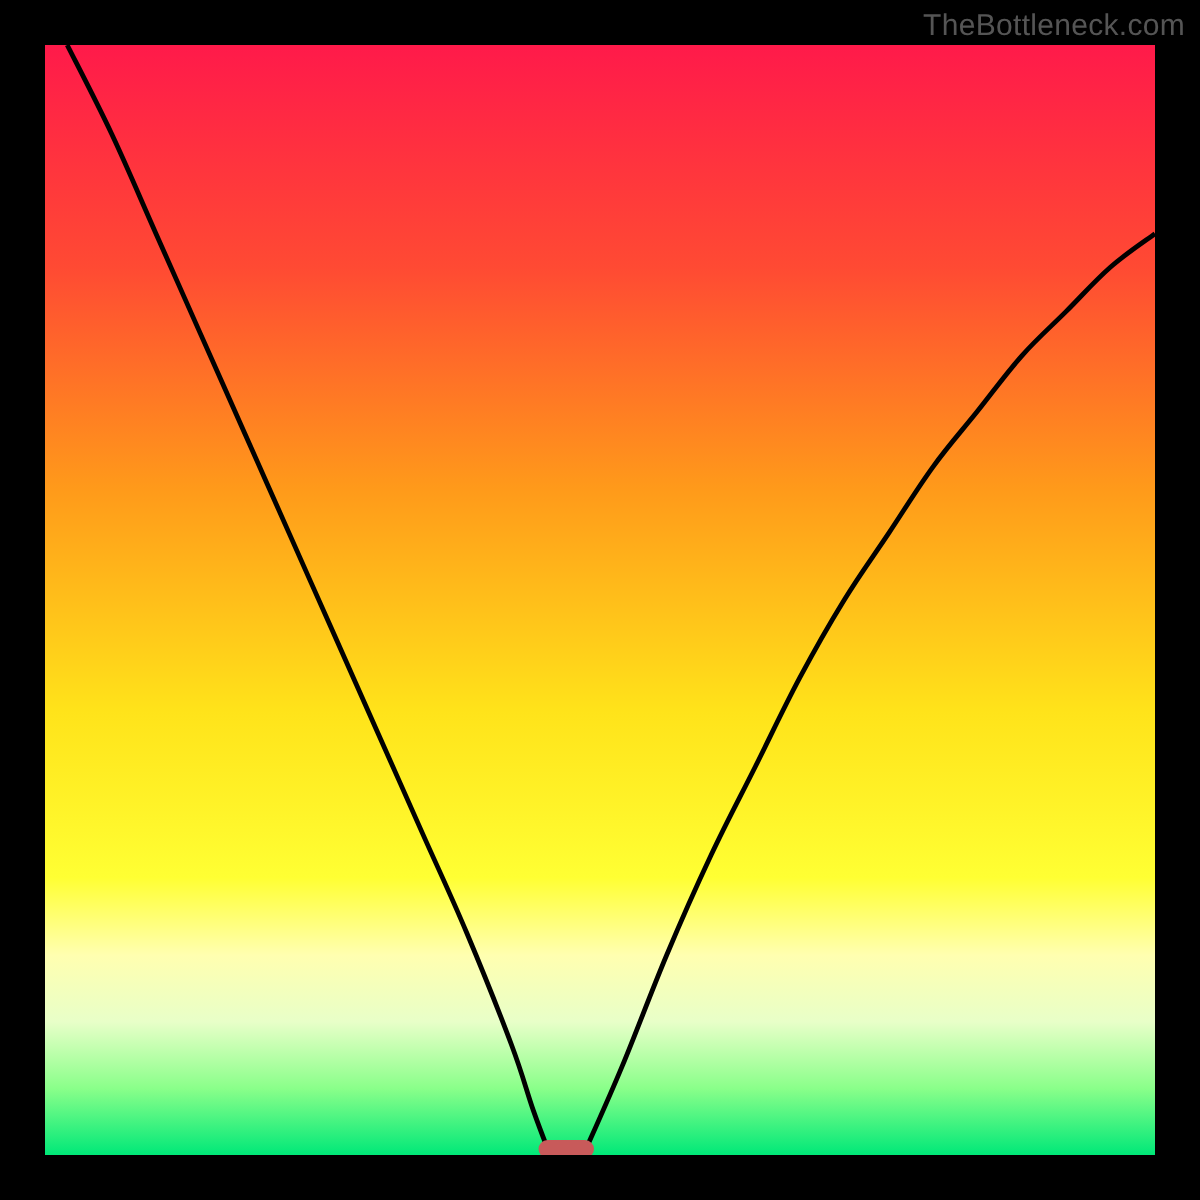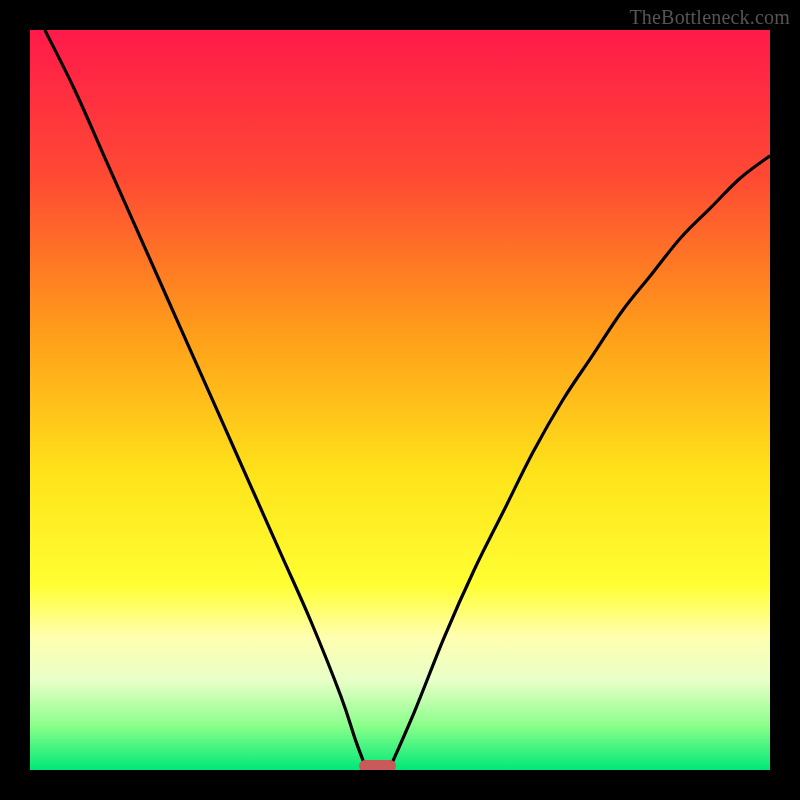--- a/index.html
+++ b/index.html
@@ -11,21 +11,20 @@
     position: relative;
     font-family: Arial, sans-serif;
   }
   .frame {
     position: absolute;
     top: 0;
     left: 0;
     width: 800px;
     height: 800px;
     background: #000;
-    font-family: Liberation Serif, serif;
   }
   .plot-area {
     position: absolute;
     top: 30px;
     left: 30px;
     width: 740px;
     height: 740px;
     overflow: hidden;
   }
   .gradient-bg {

